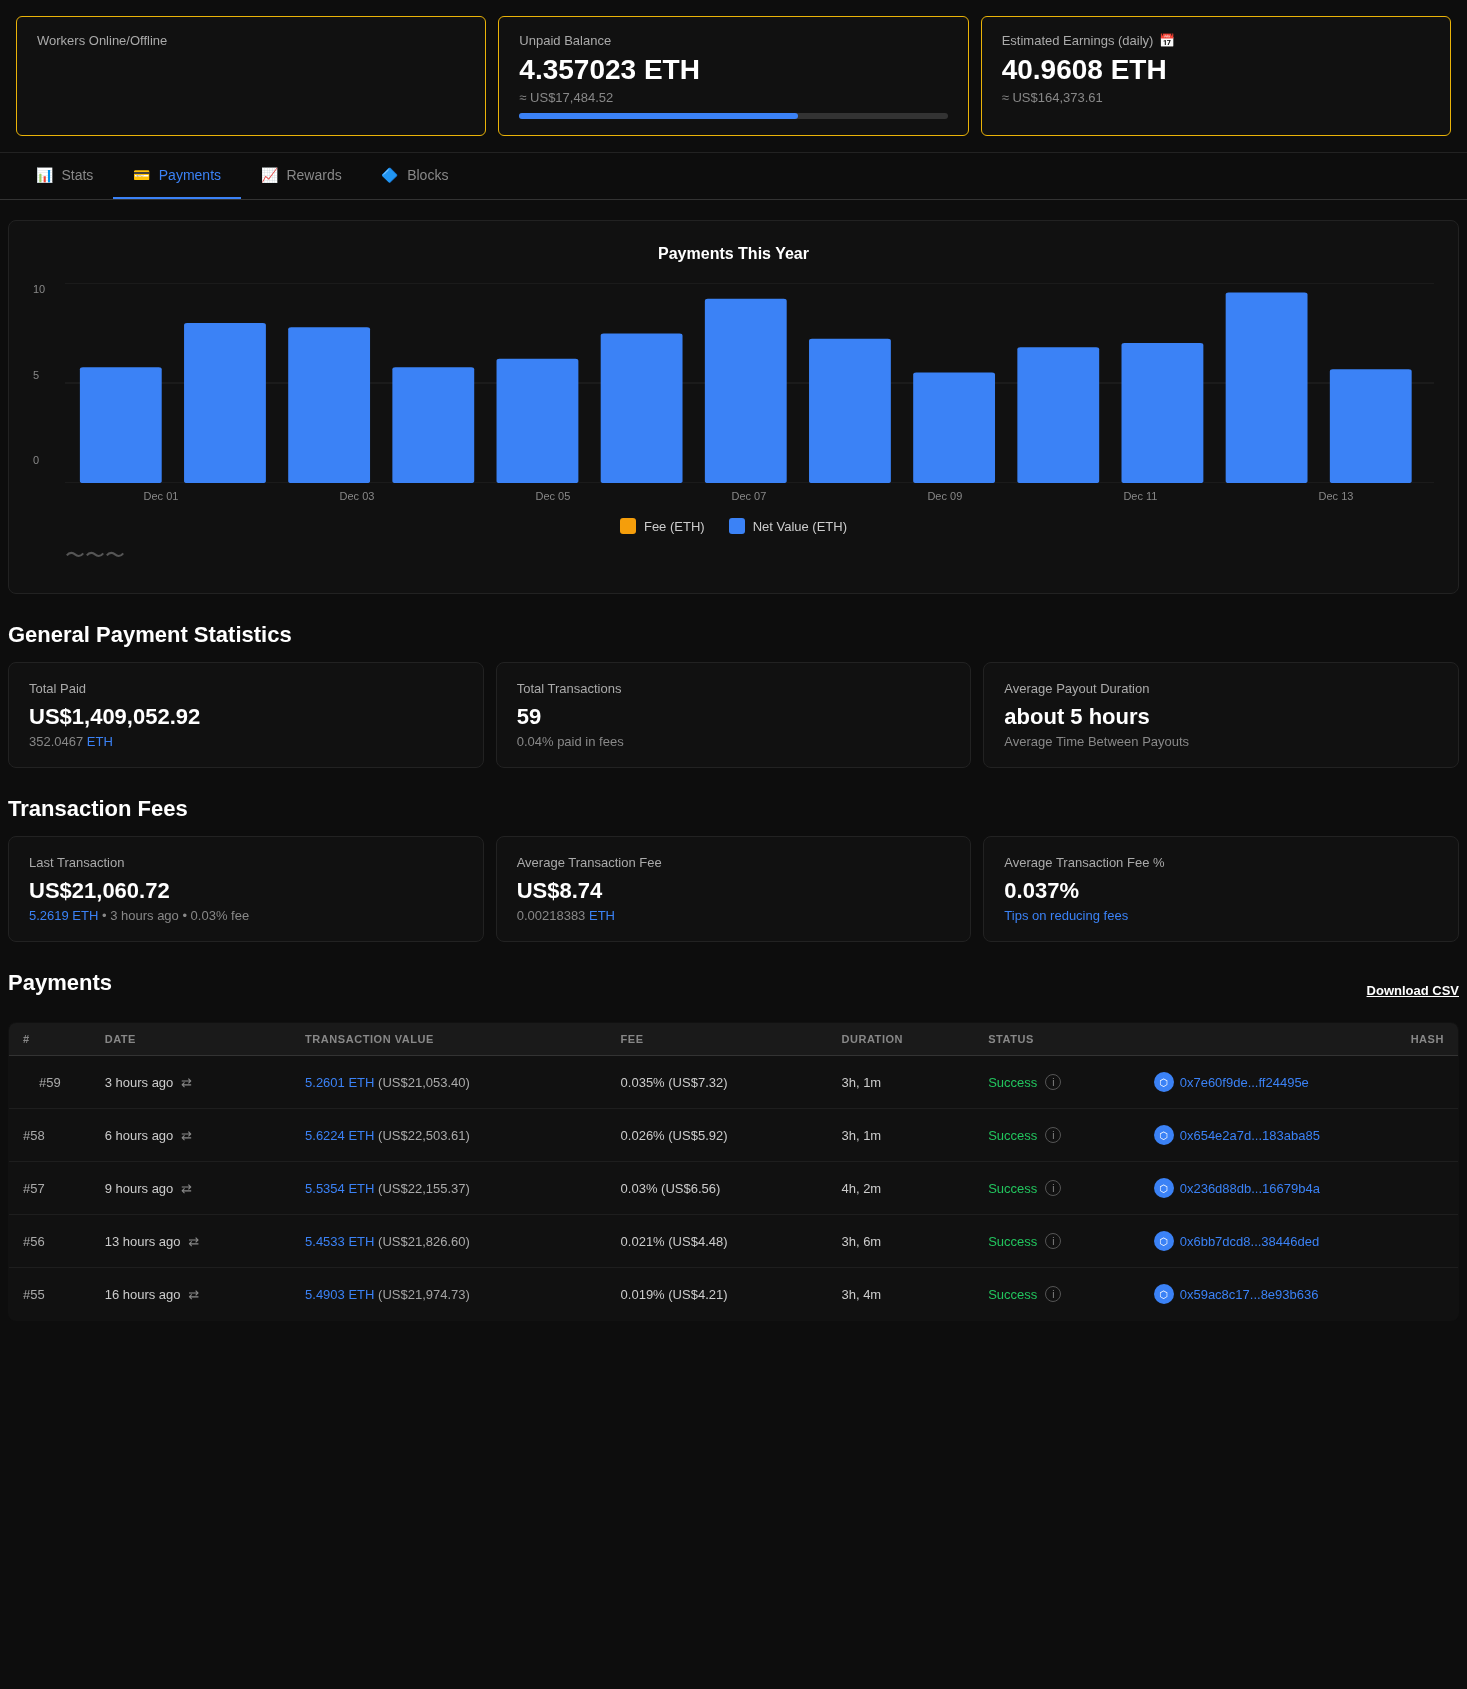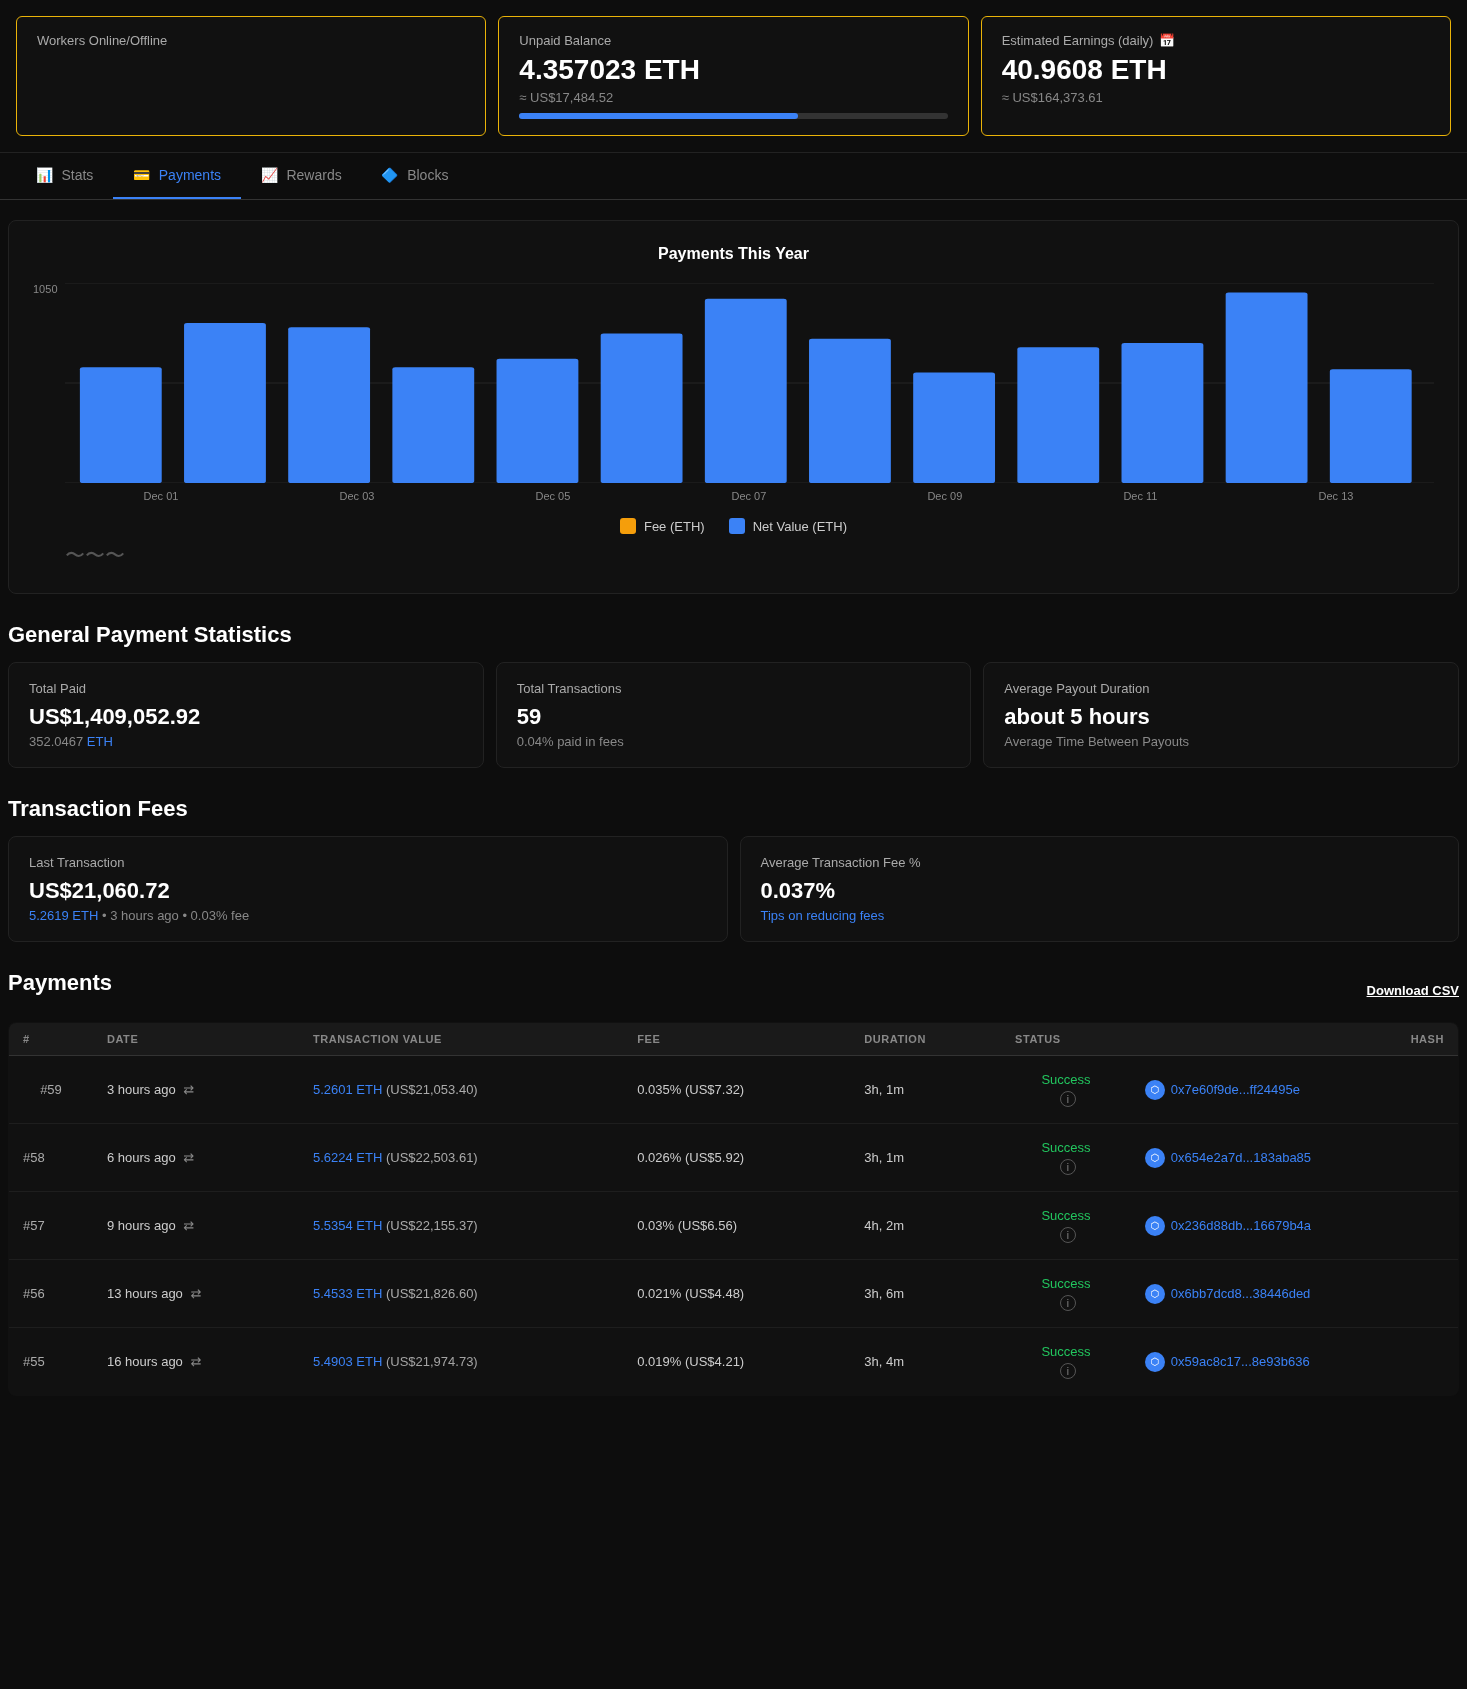--- a/index.html
+++ b/index.html
@@ -193,21 +193,20 @@
       padding: 16px 14px;
       font-size: 13px;
       color: #ccc;
       vertical-align: middle;
     }
     .success-badge {
       color: #22c55e;
       display: flex;
       align-items: center;
       gap: 4px;
-      flex-direction: column;
     }
     .hash-link {
       color: #3b82f6;
       text-decoration: none;
       font-size: 13px;
       display: flex;
       align-items: center;
       gap: 6px;
     }
     .icon-circle {
@@ -233,21 +232,21 @@
       font-size: 10px;
       color: #888;
       margin-left: 4px;
     }
     .y-axis-labels {
       position: absolute;
       left: 0;
       top: 0;
       height: 100%;
       display: flex;
-      flex-direction: row;
+      flex-direction: column;
       justify-content: space-between;
       font-size: 11px;
       color: #888;
       padding-bottom: 20px;
     }
     .x-axis-labels {
       display: flex;
       justify-content: space-around;
       font-size: 11px;
       color: #888;
@@ -377,20 +376,28 @@
   </div>
 
   <div class="section-title">Transaction Fees</div>
   <div class="stats-grid">
     <div class="stats-card">
       <div class="card-label">Last Transaction</div>
       <div class="card-value">US$21,060.72</div>
       <div class="card-sub">
         <span style="color:#3b82f6;">5.2619 ETH</span>
         <span> • 3 hours ago • 0.03% fee</span>
+      </div>
+    </div>
+    <div class="stats-card">
+      <div class="card-label">Average Transaction Fee</div>
+      <div class="card-value">US$8.74</div>
+      <div class="card-sub">
+        <span>0.00218383</span>
+        <a class="eth-link"> ETH</a>
       </div>
     </div>
     <div class="stats-card">
       <div class="card-label">Average Transaction Fee %</div>
       <div class="card-value">0.037%</div>
       <div class="card-sub">
         <a class="blue-link">Tips on reducing fees</a>
       </div>
     </div>
   </div>

